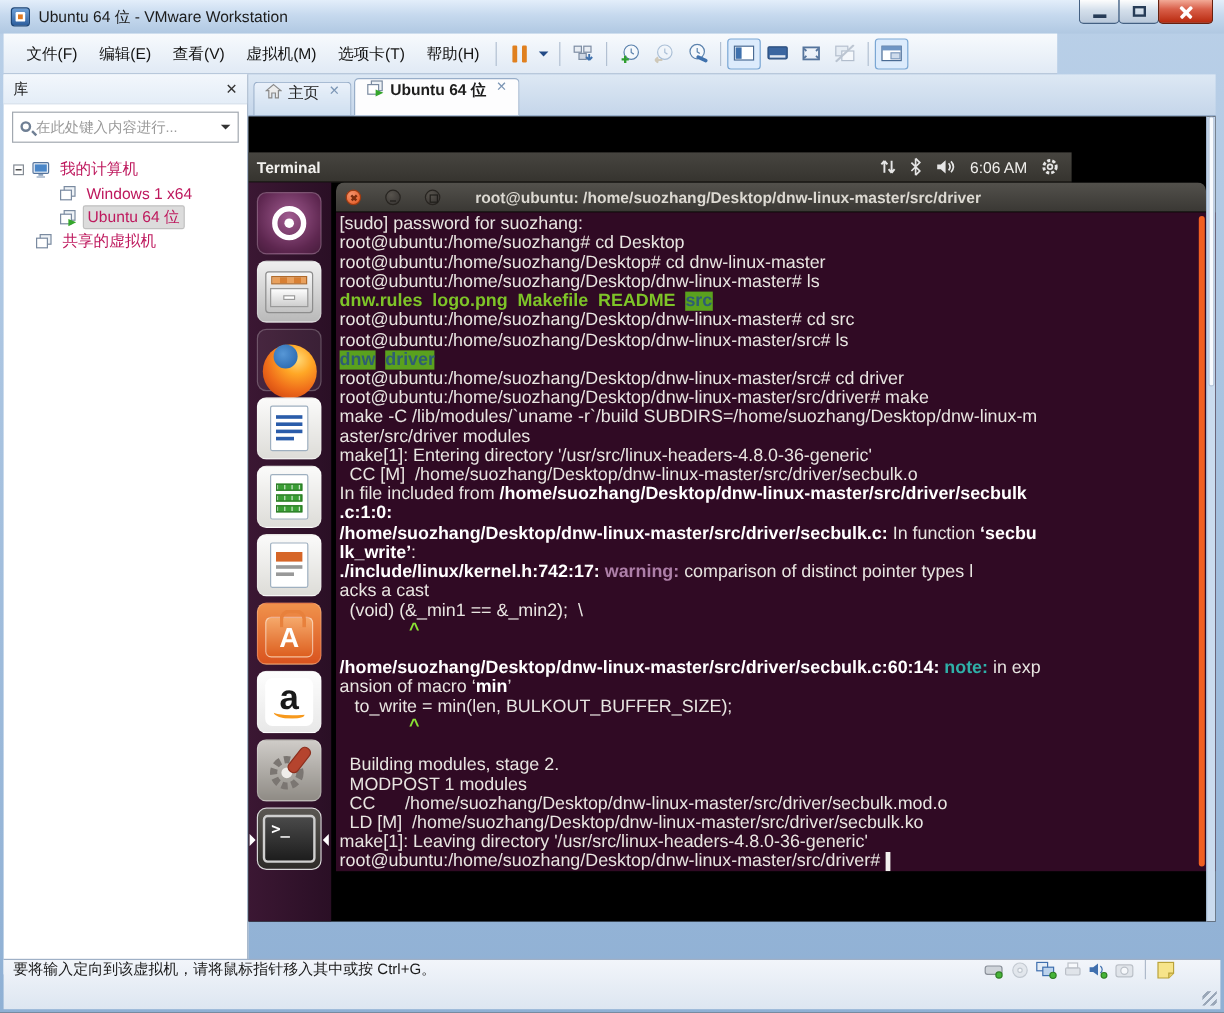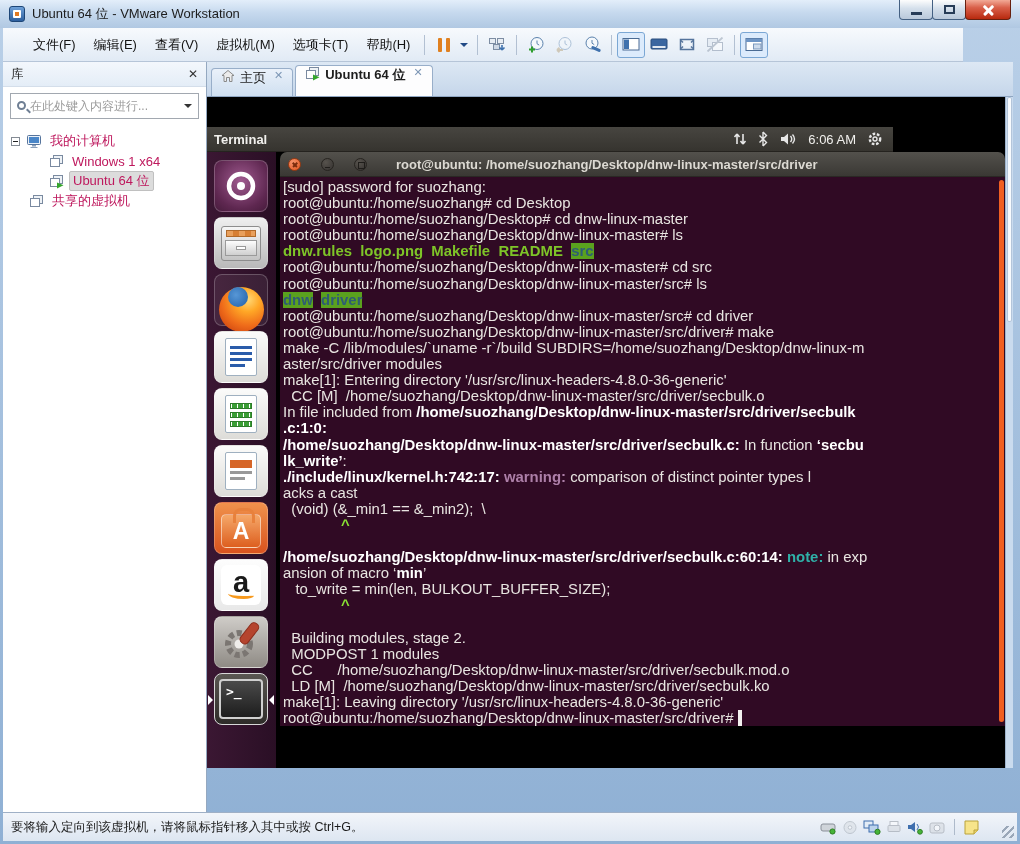--- a/index.html
+++ b/index.html
@@ -17,21 +17,21 @@
   .wc{width:34px;height:20px;border:1px solid #446082;border-top:none;margin-left:-1px;border-radius:0 0 4px 4px;
     background:linear-gradient(#fdfdfd,#d4dfeb 45%,#b9c8da);position:relative}
   .wc i{position:absolute;background:#273c57}
   .g-min{left:11px;top:12px;width:11px;height:3px}
   .g-max{left:11px;top:5px;width:11px;height:9px;background:transparent!important;border:2px solid #273c57}
   .wc-close{width:46px;background:linear-gradient(#f2aa97,#d9604a 40%,#b8290e);border-color:#67200f}
   .wc-close i{background:#fff;width:13px;height:2.5px;left:16px;top:9px;border-radius:1px}
   .g-x1{transform:rotate(45deg)}.g-x2{transform:rotate(-45deg)}
 
   
-  .menubar{position:absolute;left:3px;top:28px;width:960px;height:34px;display:flex;align-items:center;padding-left:21px;
+  .menubar{position:absolute;left:3px;top:28px;width:878px;height:34px;display:flex;align-items:center;padding-left:10px;
     background:linear-gradient(#f7fafd,#e1eaf5);border-bottom:1px solid #b6c5d8}
   .menu-item{font-size:13px;color:#141414;padding:5px 9px;cursor:default}
   .tsep{width:1px;height:20px;background:#b2c0d2;margin:0 5px;flex:none}
   .tbtn{height:26px;min-width:28px;display:inline-flex;align-items:center;justify-content:center;border-radius:3px;border:1px solid transparent}
   .tbtn.pressed{background:#dcebfc;border-color:#7ba7d4}
   .pbar{width:4px;height:14px;background:#e0801f;margin:0 2px;border-radius:1px}
   .tcaret{width:0;height:0;border:4px solid transparent;border-top-color:#224a86;margin:4px 4px 0 2px}
 
   
   .sidebar{position:absolute;left:3px;top:62px;width:204px;bottom:32px;background:#fff;border-right:1px solid #94a8c0}
@@ -125,21 +125,21 @@
   .cthumb{position:absolute;top:0;left:1px;width:5px;height:225px;background:#f8fbfe;border:1px solid #b4c5da;border-radius:2px}
 
   
   .toolsbar{position:absolute;left:0;bottom:0;width:806px;height:44px;background:#fbf8d2;border-top:1px solid #dbd8ae;display:flex;align-items:center;padding:0 12px}
   .tb-msg{font-size:12.5px;color:#1e1e1e}
   .tb-btns{margin-left:auto;display:flex;gap:11px}
   .win-btn{height:24px;padding:0 13px;font-size:12.5px;font-family:inherit;border:1px solid #8e9094;border-radius:3px;color:#111;
     background:linear-gradient(#fefefe,#eaecf0 55%,#d9dce3)}
 
   
-  .statusbar{position:absolute;left:3px;right:3px;bottom:3px;height:29px;display:flex;align-items:center;padding:0 8px;
+  .statusbar{position:absolute;left:3px;right:3px;bottom:3px;height:42px;display:flex;align-items:flex-start;padding:0 8px;
     background:linear-gradient(#f2f5fa,#dde6f1);border-top:1px solid #9fb0c6}
   .st-msg{font-size:12.5px;color:#1a1a1a}
   .st-icons{margin-left:auto;display:flex;align-items:center;gap:5px;margin-right:30px}
   .st-sep{width:1px;height:16px;background:#aebaca;margin:0 4px}
   .grip{position:absolute;right:3px;bottom:3px;width:12px;height:12px;
     background:repeating-linear-gradient(135deg,transparent 0 3px,#9aa7b8 3px 5px)}
 </style>
 </head>
 <body>
 

